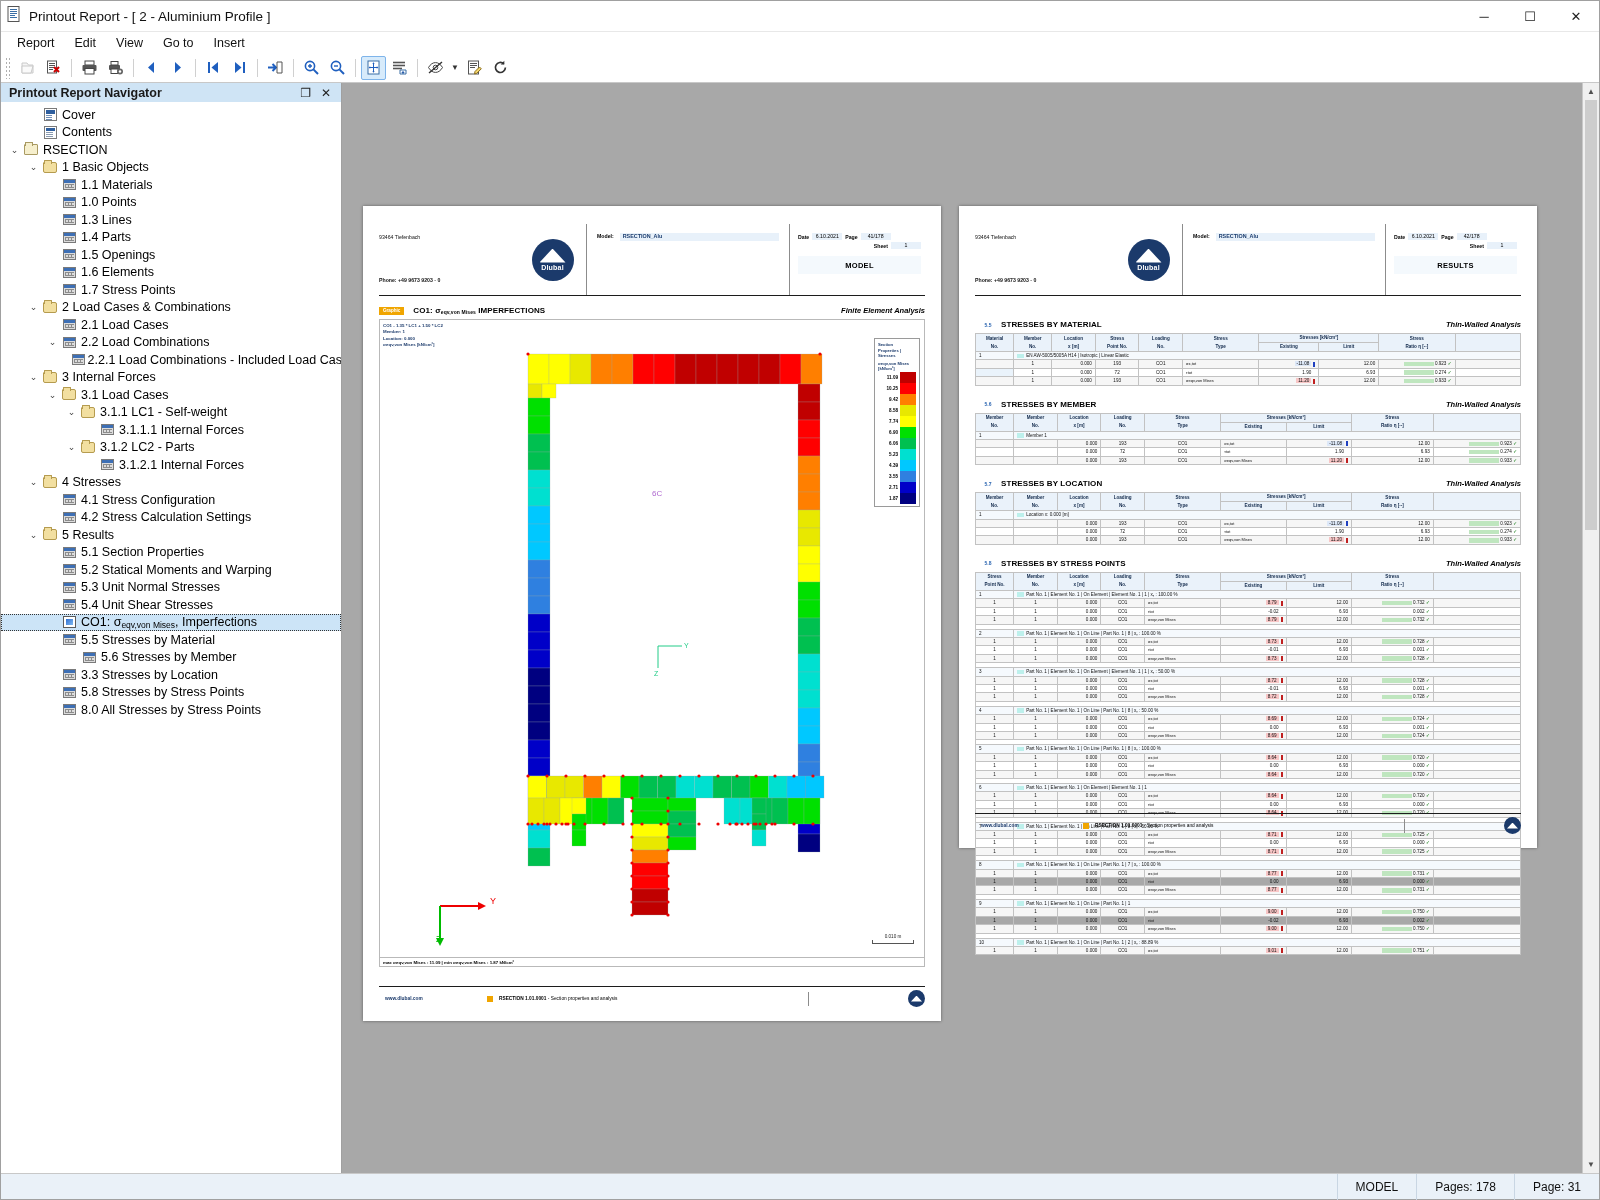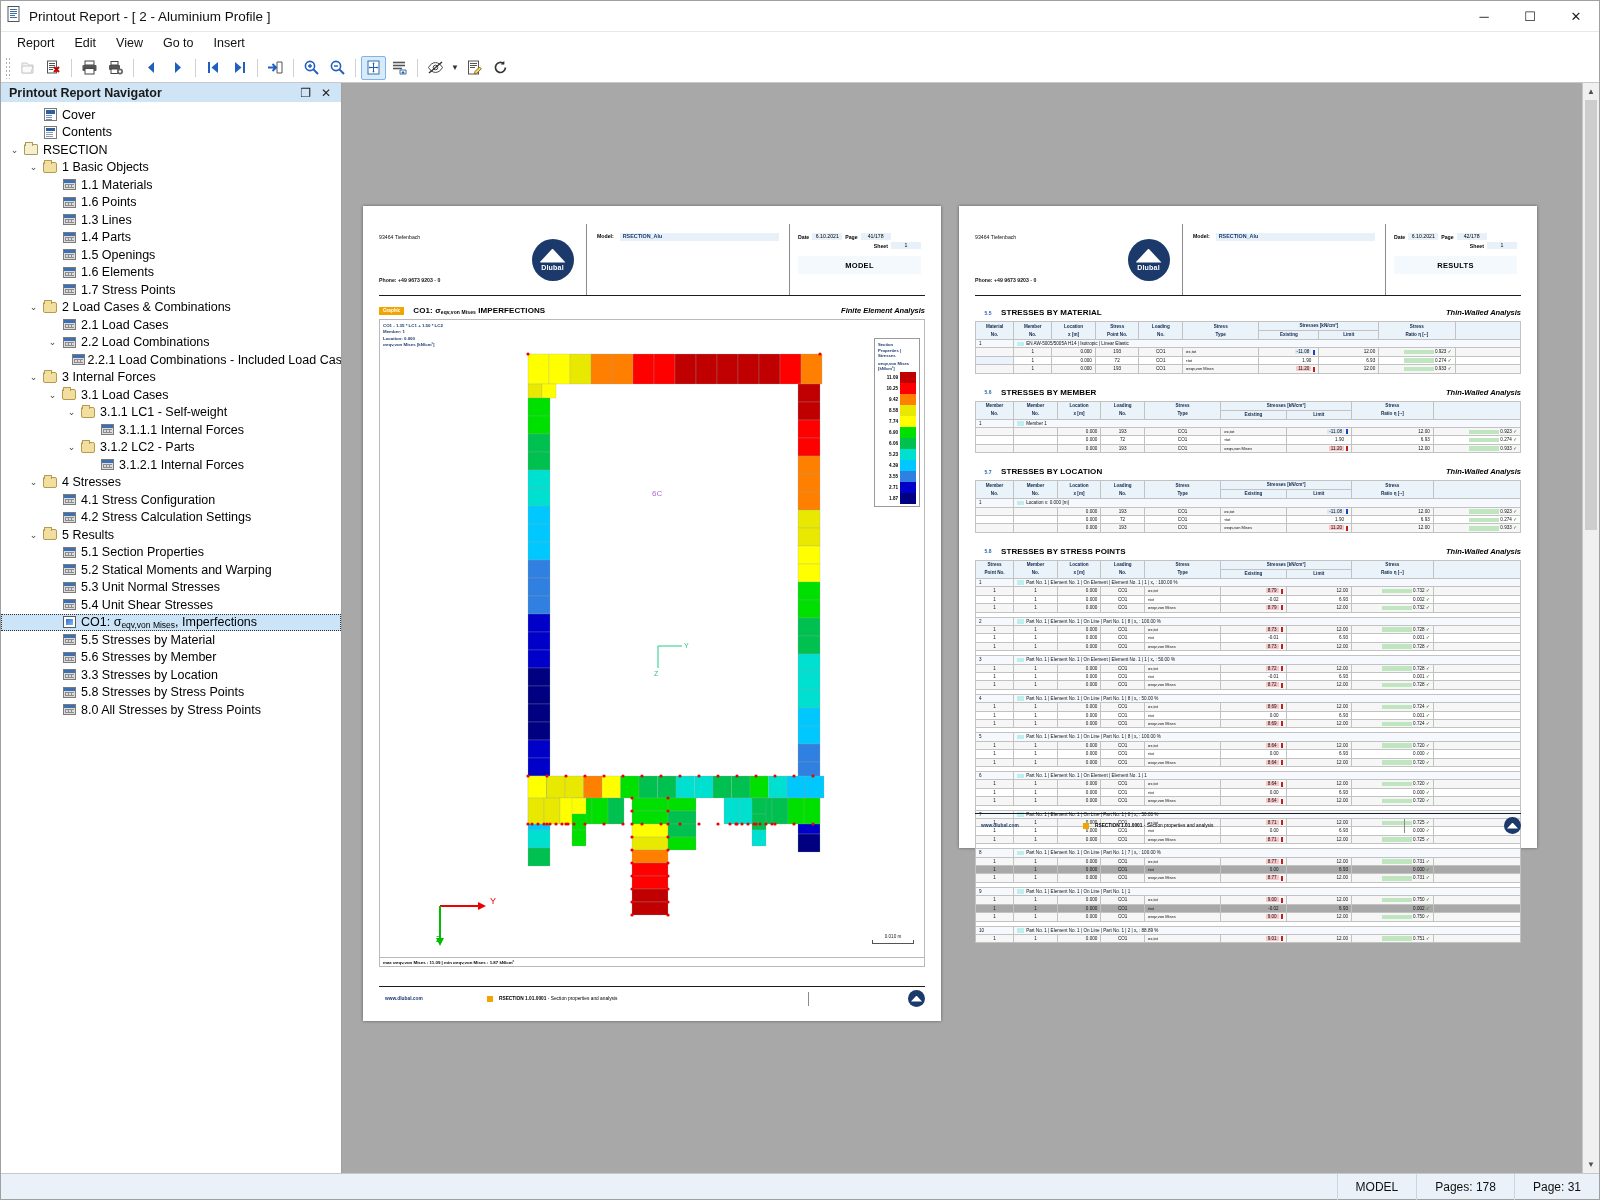--- a/index.html
+++ b/index.html
@@ -406,21 +406,21 @@
             <span class="ic">
               <span class="ic-table"></span>
             </span>
             <span class="lbl">1.1 Materials</span>
           </div>
           <div class="tnode" style="padding-left: 44px;">
             <span class="exp none">⌄</span>
             <span class="ic">
               <span class="ic-table"></span>
             </span>
-            <span class="lbl">1.6 Points</span>
+            <span class="lbl">1.0 Points</span>
           </div>
           <div class="tnode" style="padding-left: 44px;">
             <span class="exp none">⌄</span>
             <span class="ic">
               <span class="ic-table"></span>
             </span>
             <span class="lbl">1.3 Lines</span>
           </div>
           <div class="tnode" style="padding-left: 44px;">
             <span class="exp none">⌄</span>
@@ -583,21 +583,21 @@
             </span>
             <span class="lbl">CO1: σ<span class="sub">eqv,von Mises</span>, Imperfections</span>
           </div>
           <div class="tnode" style="padding-left: 44px;">
             <span class="exp none">⌄</span>
             <span class="ic">
               <span class="ic-table"></span>
             </span>
             <span class="lbl">5.5 Stresses by Material</span>
           </div>
-          <div class="tnode" style="padding-left: 44px;">
+          <div class="tnode" style="padding-left: 64px;">
             <span class="exp none">⌄</span>
             <span class="ic">
               <span class="ic-table"></span>
             </span>
             <span class="lbl">5.6 Stresses by Member</span>
           </div>
           <div class="tnode" style="padding-left: 44px;">
             <span class="exp none">⌄</span>
             <span class="ic">
               <span class="ic-table"></span>
@@ -979,21 +979,21 @@
               </div>
               <div class="row" style="justify-content:flex-end;">
                 <span class="k">Sheet</span>
                 <span class="b">1</span>
               </div>
               <div class="ph-title">RESULTS</div>
             </div>
           </div>
 
           <div id="tables-host">
-              <div class="sec-line" style="margin-top: 12px;">
+              <div class="sec-line" style="margin-top: 24px;">
                 <span class="sec-num">5.5</span>
                 <span class="sec-title">STRESSES BY MATERIAL</span>
                 <span class="sec-right">Thin-Walled Analysis</span>
               </div>
               <table class="tbl">
                 <colgroup>
                   <col style="width: 7%;">
                   <col style="width: 7%;">
                   <col style="width: 8%;">
                   <col style="width: 8%;">

